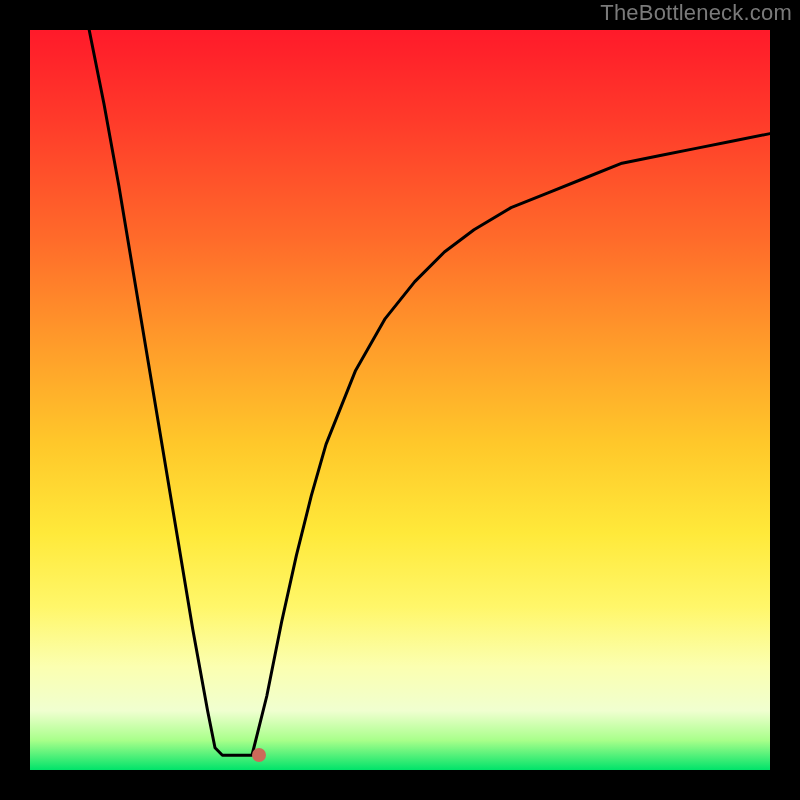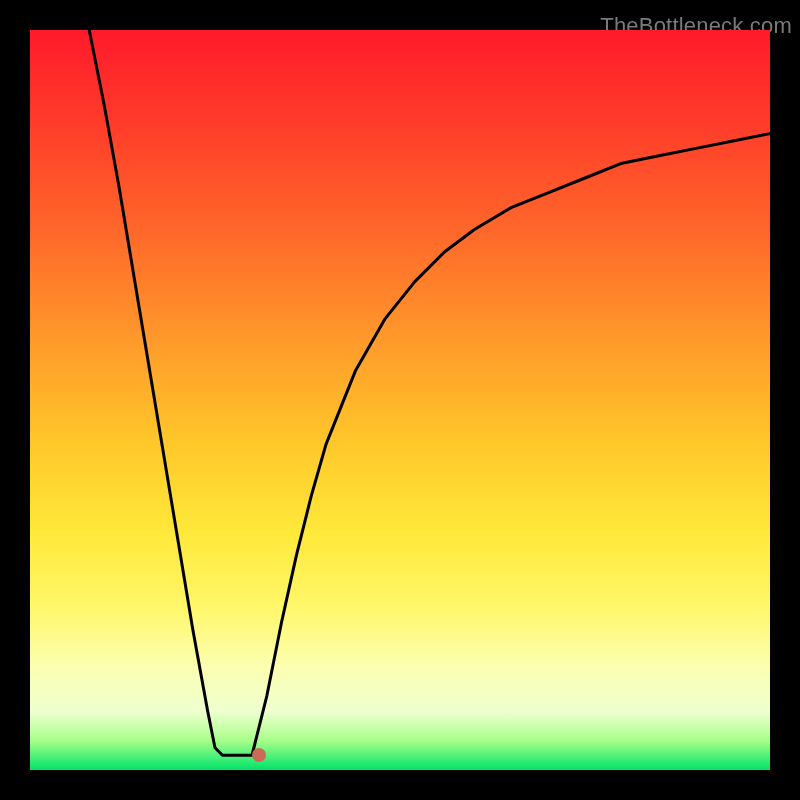--- a/index.html
+++ b/index.html
@@ -12,21 +12,21 @@
     overflow: hidden;
   }
   .frame {
     position: relative;
     width: 800px;
     height: 800px;
     background: #000;
   }
   .watermark {
     position: absolute;
-    top: 13px;
+    top: 0;
     right: 8px;
     color: #7a7a7a;
     font-size: 22px;
     font-weight: 500;
     letter-spacing: 0.2px;
     user-select: none;
   }
   .plot-area {
     position: absolute;
     left: 30px;

